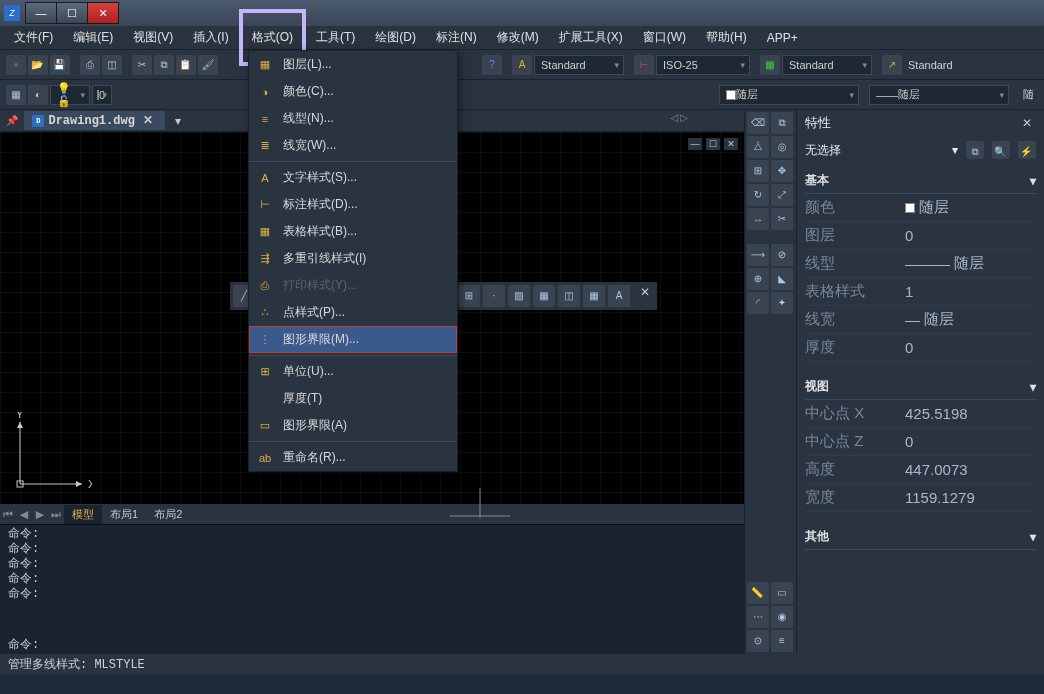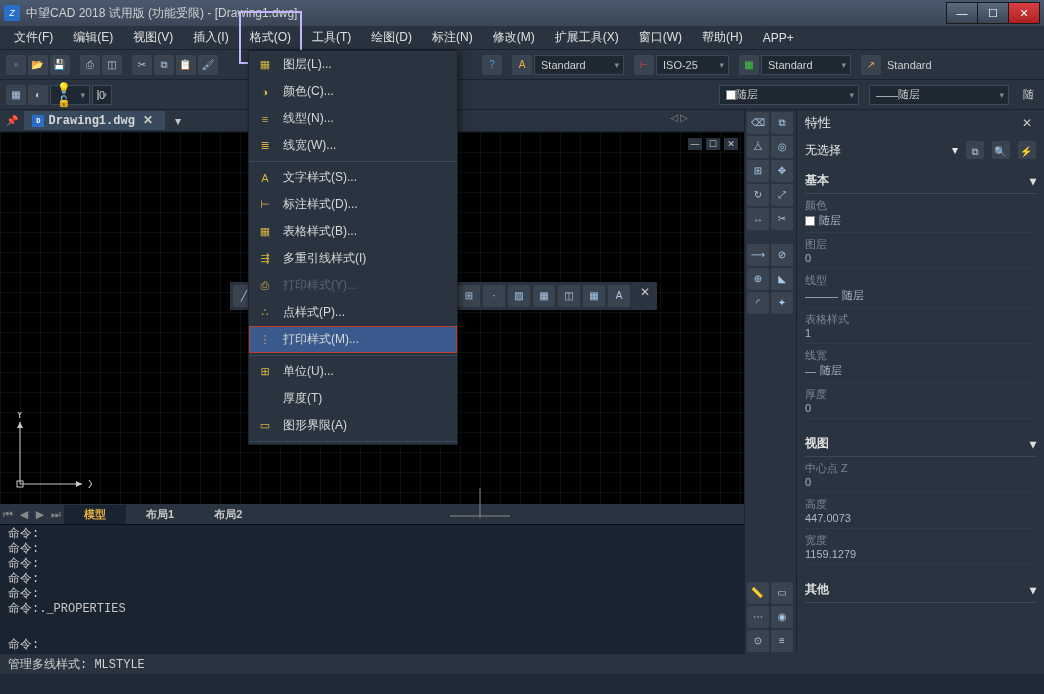--- a/index.html
+++ b/index.html
@@ -5,54 +5,54 @@
 * { box-sizing: border-box; margin: 0; padding: 0; }
 body { font-family: "Microsoft YaHei", "SimSun", sans-serif; font-size: 12px; background: #1e2a38; color: #c8c8c8; width: 1044px; height: 694px; overflow: hidden; user-select: none; }
 .titlebar { height: 26px; background: linear-gradient(#4a5a6e, #3a4656); display: flex; align-items: center; padding: 0 4px; color: #d0d0d0; }
 .titlebar .appicon { width: 16px; height: 16px; background: #2a6ec8; margin-right: 6px; font-size: 9px; text-align:center; line-height:16px; color:#fff; font-style:italic;}
 .titlebar .title { flex: 1; font-size: 12px; }
 .winbtns { display: flex; }
 .winbtn { width: 32px; height: 22px; display: flex; align-items: center; justify-content: center; border: 1px solid #1a1a1a; background: linear-gradient(#5a6a7e,#3a4656); margin-left:-1px; color:#fff; font-size:11px;}
 .winbtn.close { background: linear-gradient(#d84040,#b02020); }
 .menubar { height: 24px; background: #2a3440; display: flex; align-items: center; padding: 0 4px; border-bottom:1px solid #1a222d;}
 .menubar .mitem { padding: 18px 10px; color: #e0e0e0; font-size:12px; }
-.menubar .mitem.highlighted { border: 2px solid #c4b5fd; padding: 16px 9px; }
+.menubar .mitem.highlighted { border: 4px solid #c4b5fd; padding: 16px 9px; }
 .toolbar1 { height: 30px; background: #2a3440; display: flex; align-items: center; padding: 2px 6px; border-bottom:1px solid #1a222d; gap:2px;}
 .toolbar2 { height: 30px; background: #2a3440; display: flex; align-items: center; padding: 2px 6px; border-bottom:1px solid #1a222d; gap:2px;}
 .tbtn { width: 20px; height: 20px; background: #3a4450; border-radius: 2px; display: inline-flex; align-items: center; justify-content: center; font-size:10px; color:#a8c8e8;}
 .tsep { width: 6px; }
 .combo { height: 20px; background: #1e2832; border: 1px solid #3a4a5a; padding: 0 18px 0 6px; display: flex; align-items: center; position: relative; font-size: 11px; color:#d0d0d0;}
 .combo::after { content: "▾"; position: absolute; right: 4px; font-size:9px; color:#888;}
 .main { display: flex; height: 544px; }
 .leftpane { flex: 1; display: flex; flex-direction: column; background: #0a0e14; position: relative; }
 .tabstrip { height: 22px; background: #2a3440; display: flex; align-items: center; padding: 0 6px; gap:6px; border-bottom:1px solid #1a222d;}
 .tabstrip .pin { color:#c8c8c8; font-size:10px;}
 .tabstrip .ftab { background:#3a4a5e; padding:2px 8px; display:flex; align-items:center; gap:4px; font-family:"Courier New"; font-size:12px; color:#d8d8d8; font-weight:bold;}
 .tabstrip .ficon { width:12px; height:12px; background:#2a6ec8; font-size:7px; text-align:center; line-height:12px; color:#fff;}
 .canvas { flex: 1; background: #000; position: relative; background-image: linear-gradient(rgba(40,50,60,.3) 1px, transparent 1px), linear-gradient(90deg, rgba(40,50,60,.3) 1px, transparent 1px); background-size: 20px 20px; }
 .winctrl { position:absolute; top:6px; right:6px; display:flex; gap:4px;}
 .winctrl span { width:14px; height:12px; background:#2a3440; color:#c8c8c8; font-size:9px; text-align:center; line-height:12px;}
 .ucs { position:absolute; bottom:12px; left:12px; }
 .modeltabs { height: 20px; background: #2a3440; display: flex; align-items: center; font-size:11px;}
 .modeltabs .mtbtn { width: 16px; text-align:center; color:#888;}
-.modeltabs .mtab { padding: 2px 20px; color:#c8c8c8;font-weight:bold;}
+.modeltabs .mtab { padding: 2px 8px; color:#c8c8c8;}
 .modeltabs .mtab.active { background:#1a2430; color:#e8b040;}
 .cmdline { height: 110px; background: #1a2430; border-top:1px solid #0a0e14; padding: 2px 8px; font-family: "Courier New", monospace; font-size: 12px; color: #c8c8c8; overflow:hidden;}
 .cmdline div { line-height:15px; }
 .cmdinput { height: 20px; background: #1a2430; padding: 2px 8px; font-family: "Courier New"; font-size: 12px; color:#c8c8c8;}
 .sidetoolbar { width: 52px; background: #2a3440; display: flex; flex-direction: column; border-left:1px solid #1a222d;}
 .sidetoolbar .strow { display:flex; flex-wrap:wrap; padding:2px; gap:2px;}
 .stbtn { width:22px; height:22px; background:#3a4450; border-radius:2px; font-size:10px; text-align:center; line-height:22px; color:#a8c8e8;}
 .proppanel { width: 248px; background: #2a3440; display: flex; flex-direction: column; border-left:1px solid #1a222d;}
 .prophead { height: 26px; display: flex; align-items: center; padding: 0 8px; background:#2a3440; color:#e8e8e8; font-size:13px; justify-content:space-between;}
 .propsel { height: 28px; display: flex; align-items: center; padding: 0 8px; gap:8px; color:#e8e8e8;}
 .propsel .sel { flex:1; }
 .propsection { padding: 4px 8px; }
 .sechead { display: flex; justify-content: space-between; align-items: center; padding: 4px 0; color: #e0e0e0; font-weight: bold; border-bottom:1px solid #3a4a5a;}
-.proprow { display: flex; padding: 4px 0; font-size: 11px; color: #788898; border-bottom:1px solid #323c48;flex-direction:column;}
+.proprow { display: flex; padding: 4px 0; font-size: 15px; color: #788898; border-bottom:1px solid #323c48;}
 .proprow .k { width: 100px; }
 .proprow .v { flex: 1; color: #a8b8c8; display:flex; align-items:center; gap:4px;}
 .dropdown { position: absolute; top: 50px; left: 248px; width: 210px; background: #2a3440; border: 1px solid #1a222d; box-shadow: 2px 2px 8px rgba(0,0,0,.5); z-index: 100; }
 .dditem { display: flex; align-items: center; padding: 5px 8px; gap: 10px; color: #d8d8d8; font-size:12px;}
 .dditem.hl { background: #3a5a8e; border:1px solid #c04030; padding:4px 7px;}
 .dditem.disabled { color: #5a6470; }
 .dditem .ddicon { width: 16px; height: 16px; display:flex; align-items:center; justify-content:center; font-size:11px; color:#d8b040;}
 .ddsep { height: 1px; background: #3a4a5a; margin: 2px 0; }
 .statusbar { height: 20px; background: #2a3440; display: flex; align-items: center; padding: 0 8px; font-size: 12px; color: #d0d0d0; font-family:"Courier New";}
 .xbtn { font-size:12px; color:#c8c8c8; padding:0 4px;}
@@ -60,21 +60,20 @@
 .arrownav span { font-size:10px; color:#888;}
 svg { display:block; }
 .cswatch { width:10px; height:10px; border:1px solid #888; background:#fff; display:inline-block;}
 .drawtoolbar2 { position:absolute; top:150px; left:230px; background:#2a3440; padding:3px; display:flex; gap:3px; z-index:50;}
 </style>
 </head>
 <body>
 
 <div class="titlebar">
   <div class="appicon">Z</div>
-  <div class="title">中望CAD 2018 试用版 (功能受限) - [Drawing1.dwg]</div>
   <div class="winbtns">
     <div class="winbtn">—</div>
     <div class="winbtn">☐</div>
     <div class="winbtn close">✕</div>
   </div>
 </div>
 
 <div class="menubar" id="menubar">
     <div class="mitem">文件(F)</div>
     <div class="mitem">编辑(E)</div>
@@ -103,21 +102,21 @@
   <div class="tbtn">⧉</div>
   <div class="tbtn">📋</div>
   <div class="tbtn">🖌</div>
   <div style="flex-basis:260px"></div>
   <div class="tbtn" style="color:#4a9ee8">?</div>
   <div class="tsep"></div>
   <div class="tbtn" style="color:#e8b040">A</div>
   <div class="combo" style="width:90px">Standard</div>
   <div class="tsep"></div>
   <div class="tbtn" style="color:#e84040">⊢</div>
-  <div class="combo" style="width:73px">ISO-25</div>
+  <div class="combo" style="width:94px">ISO-25</div>
   <div class="tsep"></div>
   <div class="tbtn" style="color:#40c840">▦</div>
   <div class="combo" style="width:90px">Standard</div>
   <div class="tsep"></div>
   <div class="tbtn" style="color:#e8b040">↗</div>
   <div style="font-size:11px;color:#d0d0d0;padding:0 4px">Standard</div>
 </div>
 
 <div class="toolbar2">
   <div class="tbtn">▦</div>
@@ -207,21 +206,20 @@
       <div class="mtab active">模型</div>
       <div class="mtab">布局1</div>
       <div class="mtab">布局2</div>
     </div>
     <div class="cmdline" id="cmdhist">
         <div>命令:</div>
         <div>命令:</div>
         <div>命令:</div>
         <div>命令:</div>
         <div>命令:</div>
-        <div>命令:._PROPERTIES</div>
       </div>
     <div class="cmdinput">命令:</div>
   </div>
 
   <div class="sidetoolbar">
     <div class="strow">
       <div class="stbtn">⌫</div>
         <div class="stbtn">⧉</div>
       <div class="stbtn">⧊</div>
         <div class="stbtn">◎</div>
@@ -307,20 +305,26 @@
           <div class="v">
             <span>0</span>
           </div>
         </div>
         <div style="height: 12px;"></div>
         <div class="sechead">
           <span>视图</span>
           <span>▾</span>
         </div>
         <div class="proprow">
+          <div class="k">中心点 X</div>
+          <div class="v">
+            <span>425.5198</span>
+          </div>
+        </div>
+        <div class="proprow">
           <div class="k">中心点 Z</div>
           <div class="v">
             <span>0</span>
           </div>
         </div>
         <div class="proprow">
           <div class="k">高度</div>
           <div class="v">
             <span>447.0073</span>
           </div>
@@ -378,33 +382,37 @@
     <div class="dditem disabled">
       <span class="ddicon">⎙</span>
       <span>打印样式(Y)...</span>
     </div>
     <div class="dditem">
       <span class="ddicon">∴</span>
       <span>点样式(P)...</span>
     </div>
     <div class="dditem hl">
       <span class="ddicon">⋮</span>
-      <span>打印样式(M)...</span>
+      <span>图形界限(M)...</span>
     </div>
     <div class="ddsep"></div>
     <div class="dditem">
       <span class="ddicon">⊞</span>
       <span>单位(U)...</span>
     </div>
     <div class="dditem">
       <span class="ddicon"></span>
       <span>厚度(T)</span>
     </div>
     <div class="dditem">
       <span class="ddicon">▭</span>
       <span>图形界限(A)</span>
     </div>
     <div class="ddsep"></div>
+    <div class="dditem">
+      <span class="ddicon">ab</span>
+      <span>重命名(R)...</span>
+    </div>
   </div>
 
 <div class="statusbar">
   <span>管理多线样式:  MLSTYLE</span>
 </div>
 
 </body></html>

